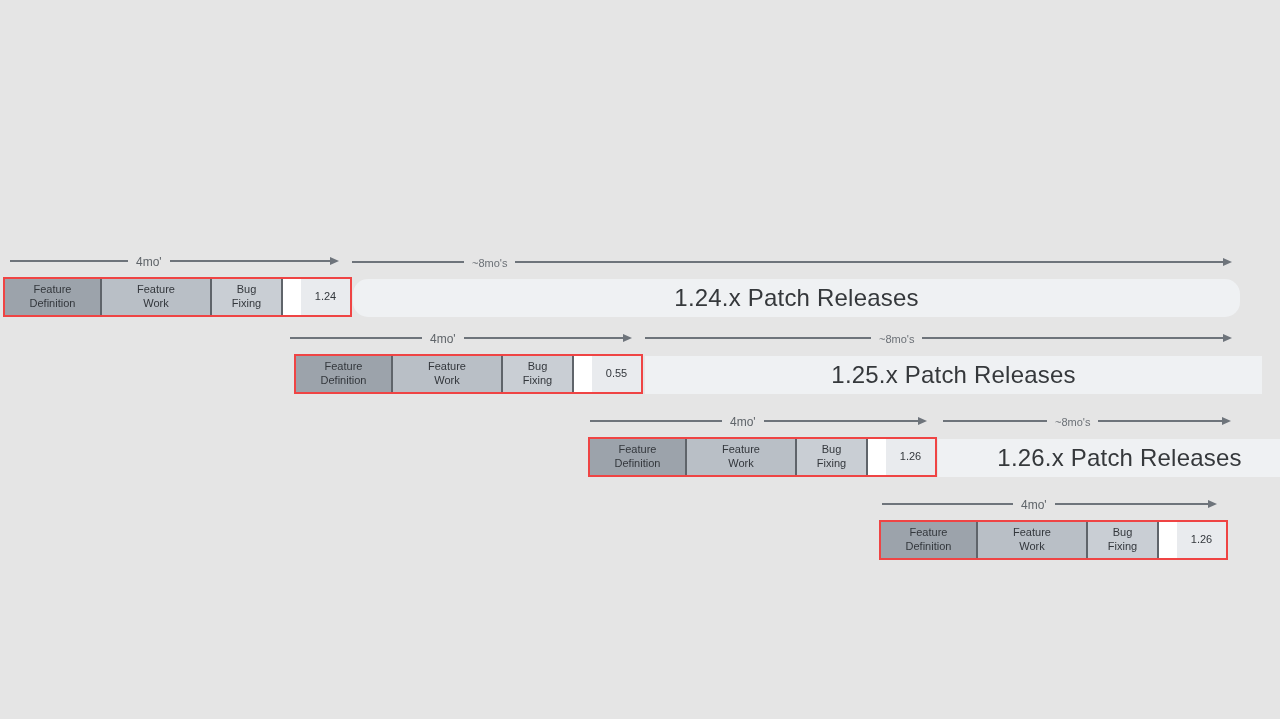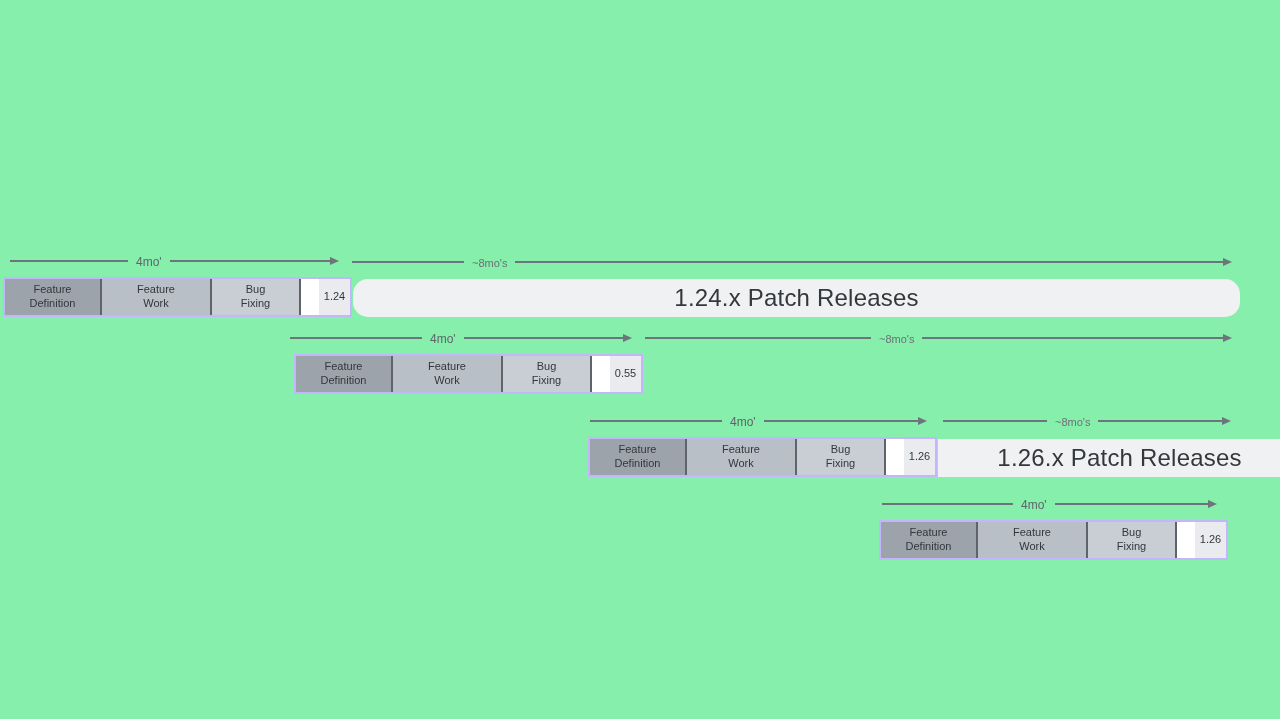--- a/index.html
+++ b/index.html
@@ -1,19 +1,19 @@
 <!DOCTYPE html>
 <html><head>
 <meta charset="utf-8">
 <style>
   html,body{margin:0;padding:0;background:#ffffff;}
   .canvas{
     position:relative;
     width:1280px;height:719px;
-    background:#86efac;
+    background:#e5e5e5;
     font-family:"Liberation Sans", sans-serif;
     overflow:hidden;
   }
 
   
   .arrow{
     position:absolute;height:16px;
     display:flex;align-items:center;
   }
   .arrow .seg{height:2px;background:#6e747b;display:inline-block;}
@@ -36,33 +36,33 @@
   .a-r2-4mo{left:290px; top:330px; width:342px;}  .a-r2-4mo .seg1{width:132px;}
   .a-r2-8mo{left:645px; top:330px; width:587px;}  .a-r2-8mo .seg1{width:226px;}
   .a-r3-4mo{left:590px; top:413px; width:337px;}  .a-r3-4mo .seg1{width:132px;}
   .a-r3-8mo{left:943px; top:413px; width:288px;}  .a-r3-8mo .seg1{width:104px;}
   .a-r4-4mo{left:882px; top:496px; width:335px;}  .a-r4-4mo .seg1{width:131px;}
 
   
   .phase-group{
     position:absolute;width:349px;height:40px;
     display:flex;box-sizing:border-box;
-    border:2px solid #c4b5fd;background:#fff;
+    border:2px solid #ef4444;background:#fff;
   }
   .phase{
     box-sizing:border-box;height:100%;
     display:flex;align-items:center;justify-content:center;
     border-right:2px solid #5f646a;
     font-size:11px;line-height:1.25;color:#33373c;
     text-align:center;white-space:pre-line;
   }
   .phase:last-child{border-right:none;margin-left:18px;}
   .p-fd{width:97px;background:#9ca3ab;}
   .p-fw{width:110px;background:#b9bfc6;}
-  .p-bf{width:89px;background:#c9ced4;text-align:center;}
+  .p-bf{width:71px;background:#c9ced4;text-align:center;}
   .p-ver{flex:1;background:#e9ebee;font-size:11px;}
 
   .g-r1{left:3px;  top:277px;}
   .g-r2{left:294px;top:354px;}
   .g-r3{left:588px;top:437px;}
   .g-r4{left:879px;top:520px;}
 
   
   .patch-bar{
     position:absolute;height:38px;
@@ -117,20 +117,21 @@
   </div>
   <div class="phase-group g-r2">
     <div class="phase p-fd">Feature
 Definition</div>
     <div class="phase p-fw">Feature
 Work</div>
     <div class="phase p-bf">Bug
 Fixing</div>
     <div class="phase p-ver">0.55</div>
   </div>
+  <div class="patch-bar bar-r2">1.25.x Patch Releases</div>
 
   <div class="arrow a-r3-4mo">
     <span class="seg seg1"></span>
     <span class="arrow-label">4mo'</span>
     <span class="seg grow"></span>
     <span class="head"></span>
   </div>
   <div class="arrow small a-r3-8mo">
     <span class="seg seg1"></span>
     <span class="arrow-label">~8mo's</span>

